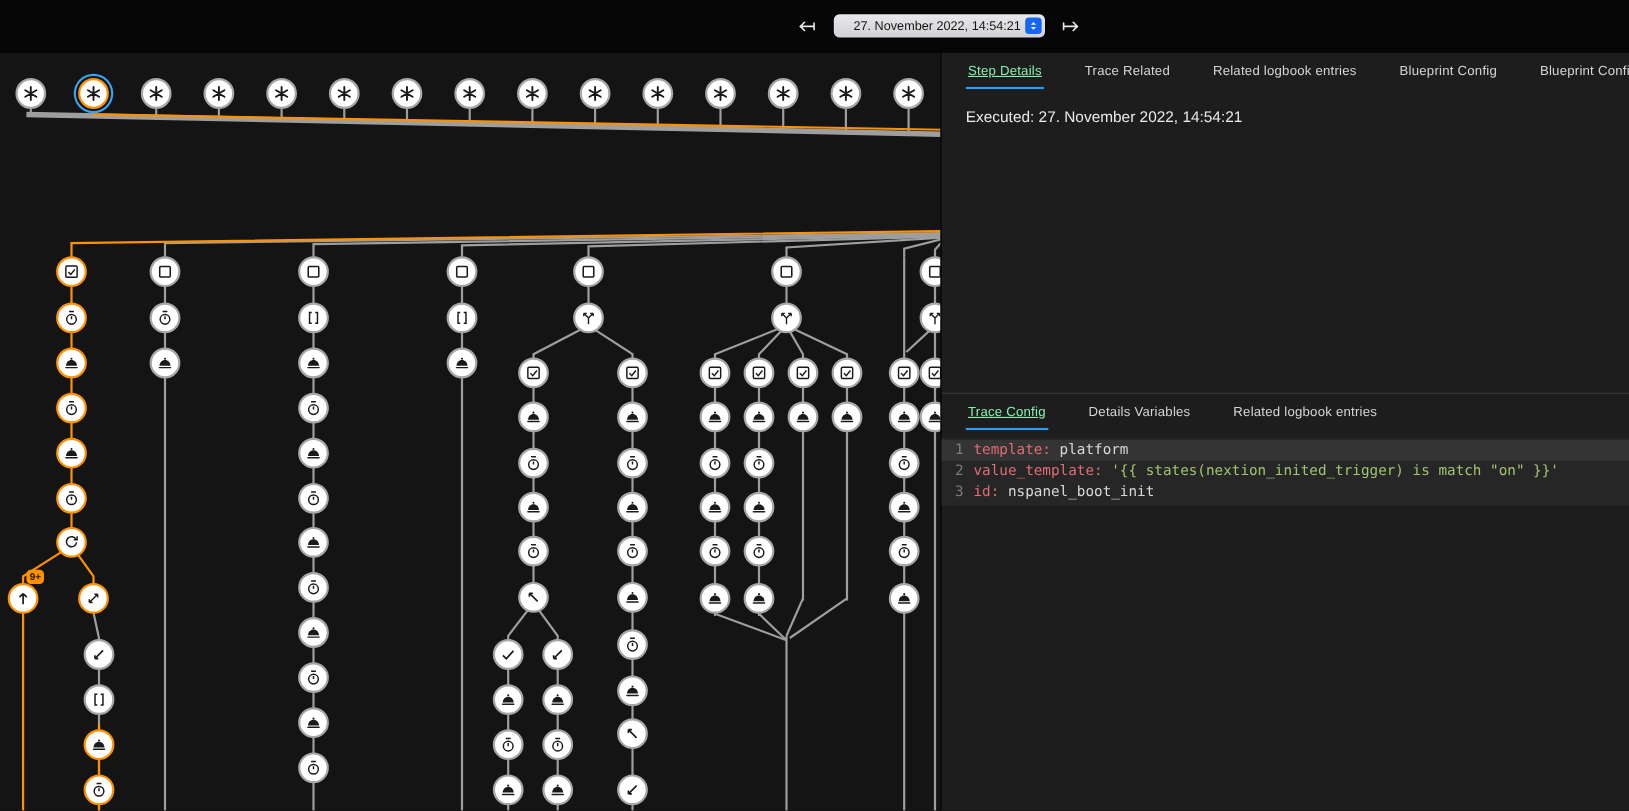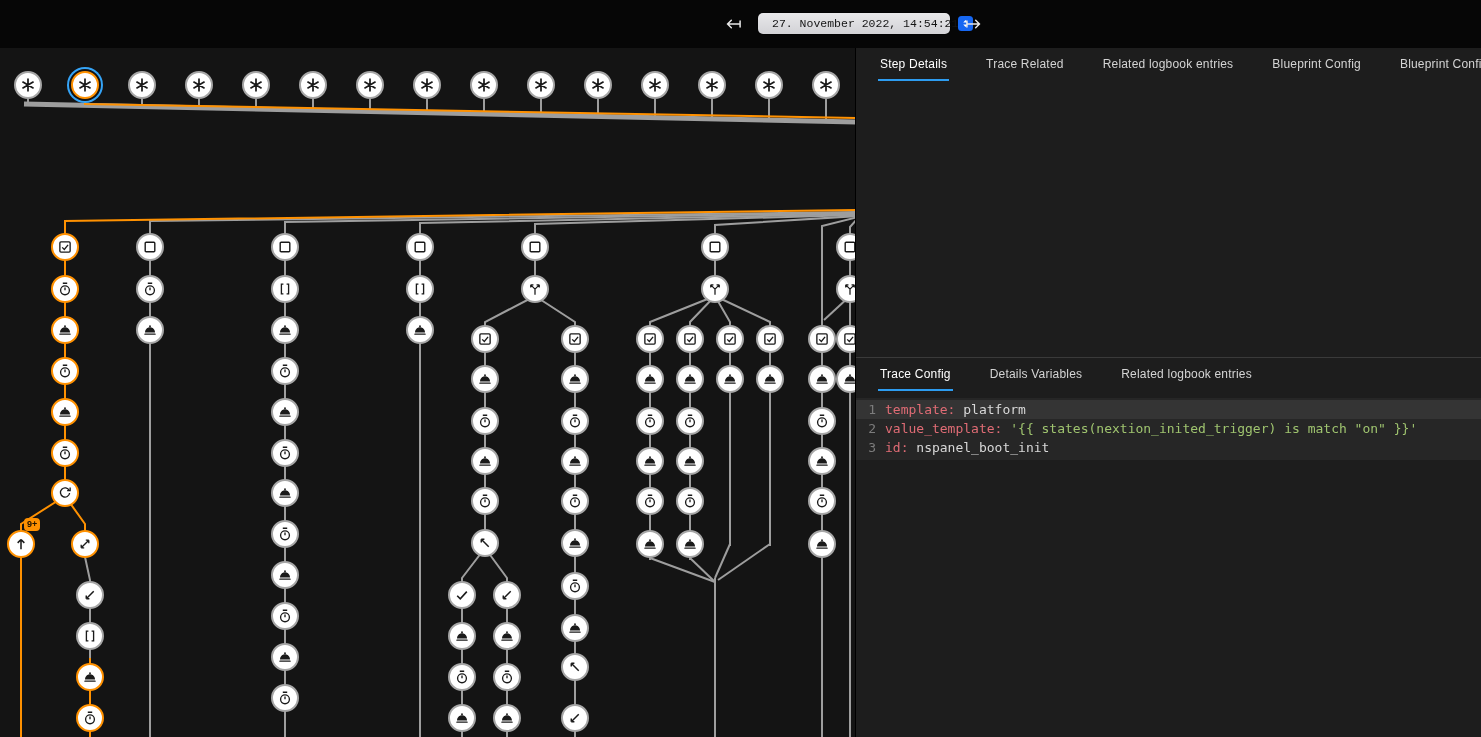--- a/index.html
+++ b/index.html
@@ -2,21 +2,21 @@
 <html><head>
 <meta charset="utf-8">
 <style>
   html,body{margin:0;padding:0;}
   body{
     width:1481px;height:737px;position:relative;overflow:hidden;
     background:#141414;font-family:"Liberation Sans",sans-serif;
     -webkit-font-smoothing:antialiased;
   }
   
-  .toolbar{position:absolute;left:0;top:0;width:1481px;height:48px;background:#060606;z-index:30;font-family:Liberation Mono, monospace;}
+  .toolbar{position:absolute;left:0;top:0;width:1481px;height:48px;background:#060606;z-index:30;}
   .nav-btn{position:absolute;top:13px;width:22px;height:22px;display:flex;align-items:center;justify-content:center;cursor:pointer;}
   .nav-btn svg{width:20px;height:20px;}
   .run-select{
     position:absolute;left:758px;top:13px;width:192px;height:21px;
     background:linear-gradient(#e8e8ea,#d2d2d6);border-radius:5px;
     display:flex;align-items:center;cursor:pointer;box-shadow:0 0 0 1px rgba(0,0,0,.4);
   }
   .run-select .label{flex:1;text-align:center;font-size:11.5px;color:#151515;padding-left:14px;white-space:nowrap;}
   .stepper{width:15px;height:15px;margin-right:3px;background:#1667f2;border-radius:3.5px;flex:none;display:flex;align-items:center;justify-content:center;}
   .stepper svg{width:13px;height:13px;}
@@ -39,21 +39,21 @@
   .panel{
     position:absolute;left:855px;top:48px;width:626px;height:689px;
     background:#1d1d1d;border-left:1px solid #000;z-index:20;
     display:flex;flex-direction:column;
   }
   .tabs{display:flex;gap:35px;padding:0 0 0 22px;height:33px;align-items:stretch;flex:none;}
   .tab{
     display:flex;align-items:center;font-size:12px;color:#d4d4d4;letter-spacing:.2px;
     border-bottom:2px solid transparent;padding:0 2px;cursor:pointer;white-space:nowrap;
   }
-  .tab.active{color:#ffffff;border-bottom-color:#2d9cf0;}
+  .tab.active{color:#86efac;border-bottom-color:#2d9cf0;text-decoration:underline;}
   .panel-upper{height:309px;flex:none;display:flex;flex-direction:column;}
   .executed{padding:17px 22px 0 22px;font-size:14px;color:#eaeaea;}
   .panel-lower{flex:1;border-top:1px solid #3a3a3a;display:flex;flex-direction:column;}
   .code{
     margin-top:7px;background:#262626;padding:2px 0 3px 0;
     font-family:"DejaVu Sans Mono",monospace;font-size:13px;line-height:19px;color:#d8d8d8;
   }
   .code-line{display:flex;}
   .code-line.hl{background:#343434;}
   .ln{width:20px;flex:none;text-align:right;padding-right:9px;color:#7c7c7c;}
@@ -741,20 +741,21 @@
 
 <div class="panel">
   <div class="panel-upper">
     <div class="tabs">
         <div class="tab active">Step Details</div>
         <div class="tab">Trace Related</div>
         <div class="tab">Related logbook entries</div>
         <div class="tab">Blueprint Config</div>
         <div class="tab">Blueprint Config</div>
       </div>
+    <div class="executed">Executed: 27. November 2022, 14:54:21</div>
   </div>
   <div class="panel-lower">
     <div class="tabs">
         <div class="tab active">Trace Config</div>
         <div class="tab">Details Variables</div>
         <div class="tab">Related logbook entries</div>
       </div>
     <div class="code">
         <div class="code-line hl">
           <span class="ln">1</span>

